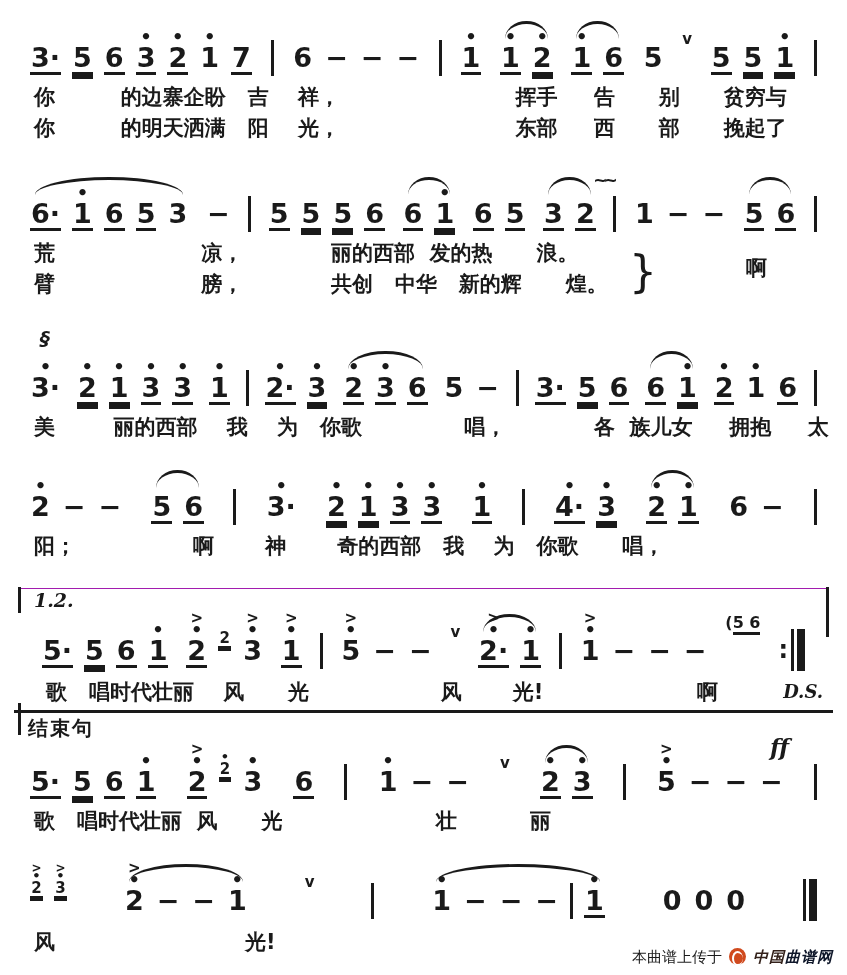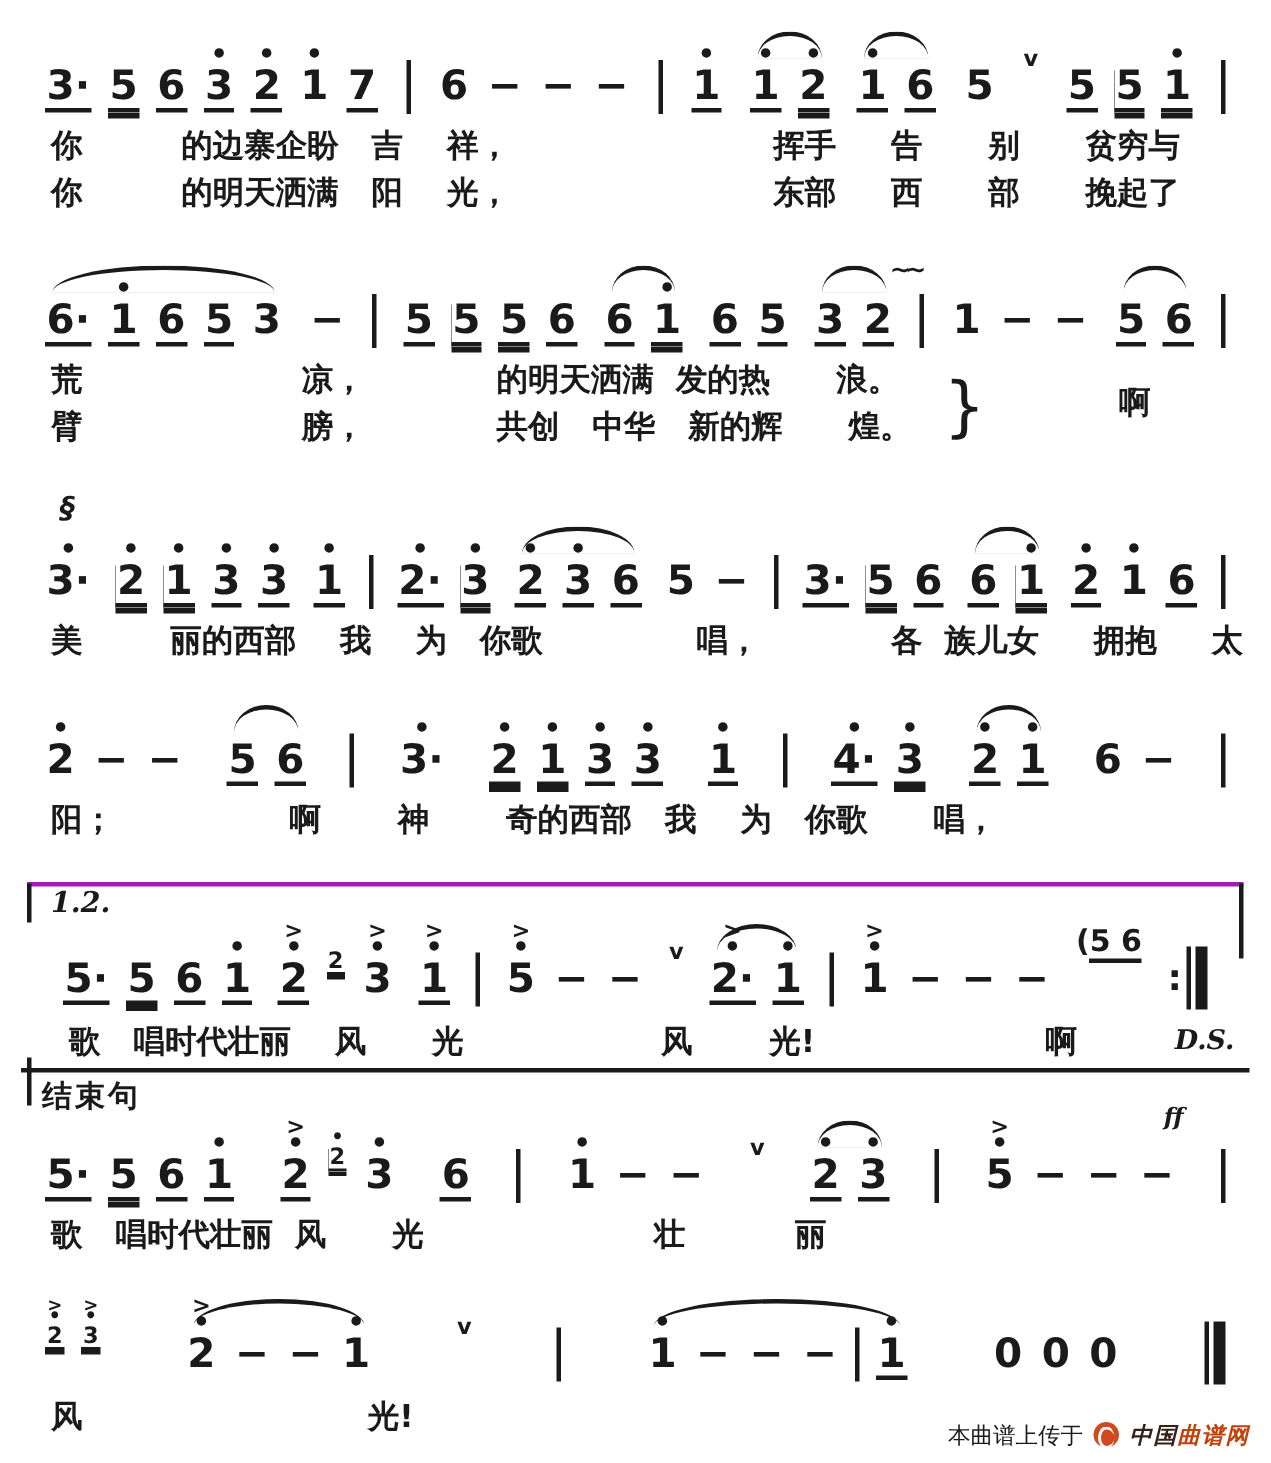--- a/index.html
+++ b/index.html
@@ -26,21 +26,21 @@
   .slot-dot{height:10px;line-height:7px;font-size:18px;font-weight:800;}
   .digit{font-size:27px;line-height:29px;font-weight:800;padding:0 1px;border-bottom:3px solid transparent;}
   .digit.u1{border-bottom:3px solid #1a1a1a;}
   .digit.u2{border-bottom:3px solid #1a1a1a;box-shadow:0 4px 0 #1a1a1a;}
   .cell.sm .slot-top{height:12px;font-size:12px;}
   .cell.sm .slot-dot{height:7px;font-size:13px;line-height:6px;}
   .cell.sm .digit{font-size:15px;line-height:16px;border-bottom-width:2px;}
   .cell.sm .digit.u2{box-shadow:0 3px 0 #1a1a1a;}
   .bar{width:3px;height:36px;background:#1a1a1a;margin-top:22px;}
   .breath{font-size:15px;font-weight:800;margin-top:12px;}
-  .pickup{font-size:20px;font-weight:800;margin-top:2px;white-space:pre;}
+  .pickup{font-size:16px;font-weight:800;margin-top:2px;white-space:pre;}
   .pickup .pu{border-bottom:3px solid #1a1a1a;}
   .rep,.fin{display:flex;align-items:center;gap:3px;margin-top:18px;}
   .rep .colon{font-size:24px;font-weight:800;}
   .bthin{width:3px;height:42px;background:#1a1a1a;}
   .bthick{width:8px;height:42px;background:#1a1a1a;}
 
   
   .lyrics{margin:6px 0 0 20px;}
   .lyr-row{font-size:21px;line-height:31px;white-space:pre;font-weight:600;}
   .lyr-wrap{position:relative;}
@@ -49,29 +49,29 @@
 
   
   .line-1{margin-top:12px;}
   .line-2{margin-top:30px;}
   .line-3{margin-top:26px;}
   .line-4{margin-top:24px;}
   .line-5{margin-top:26px;}
   .line-6{margin-top:18px;}
   .line-7{margin-top:24px;}
   .segno{display:block;height:22px;margin-left:26px;font-size:20px;font-weight:800;font-style:italic;}
-  .volta{border-top:3px solid #a21caf;position:relative;margin:26px 4px 0 4px;padding:0 8px;}
+  .volta{border-top:1px solid #a21caf;position:relative;margin:26px 4px 0 4px;padding:0 8px;}
   .volta::before{content:"";position:absolute;left:0;top:-2px;width:3px;height:26px;background:#1a1a1a;}
   .volta::after{content:"";position:absolute;right:0;top:-2px;width:3px;height:50px;background:#1a1a1a;}
   .volta-label{font-family:"DejaVu Serif",serif;font-style:italic;font-weight:700;font-size:19px;margin-left:8px;display:inline-block;}
   .ds{position:absolute;right:6px;top:92px;font-family:"DejaVu Serif",serif;font-style:italic;font-weight:700;font-size:18px;}
   .ending{border-top:3px solid #1a1a1a;position:relative;margin-top:2px;padding-top:2px;}
   .ending::before{content:"";position:absolute;left:4px;top:-10px;width:3px;height:32px;background:#1a1a1a;}
   .end-label{display:inline-block;font-size:20px;font-weight:800;letter-spacing:2px;margin-left:14px;}
-  .ff{position:absolute;right:44px;top:20px;font-family:"DejaVu Serif",serif;font-style:italic;font-weight:800;font-size:16px;}
+  .ff{position:absolute;right:44px;top:20px;font-family:"DejaVu Serif",serif;font-style:italic;font-weight:800;font-size:23px;}
 
   
   .footer{position:absolute;right:14px;bottom:8px;display:flex;align-items:flex-start;gap:7px;font-size:15px;}
   .logo{width:17px;height:17px;border-radius:50%;position:relative;flex:0 0 auto;}
   .logo::before{content:"";position:absolute;left:3px;top:3px;width:9px;height:11px;
     border:2px solid #fff;border-right:none;border-radius:50%;}
   .brand{font-weight:800;font-style:italic;letter-spacing:1px;}
 </style>
 </head>
 <body>
@@ -338,21 +338,21 @@
             <span class="slot-top">&nbsp;</span>
             <span class="slot-dot">&nbsp;</span>
             <span class="digit u1">6</span>
           </span>
         </span>
         <span class="grp">
           <div class="bar"></div>
         </span>
       </div>
       <div class="lyrics lyr-wrap">
-        <div class="lyr-row">荒                    凉，            的明天洒满  发的热      浪。</div>
+        <div class="lyr-row">荒                    凉，            丽的西部  发的热      浪。</div>
         <div class="lyr-row">臂                    膀，            共创   中华   新的辉      煌。</div>
         <span class="brace">}</span>
         <span class="interj">啊</span>
       </div>
     </div>
     <div class="line-3">
       <span class="segno">§</span>
       <div class="mline">
         <span class="grp">
           <span class="cell">
@@ -937,14 +937,14 @@
       </div>
       <div class="lyrics lyr-wrap">
         <div class="lyr-row">风                          光!</div>
       </div>
     </div>
   </div>
 
 <div class="footer">
   <span>本曲谱上传于</span>
   <span class="logo" style="background: rgb(208, 74, 30);"></span>
-  <span class="brand"><span style="color: rgb(51, 33, 26);">中国</span><span style="color: #c2410c;">曲谱网</span></span>
+  <span class="brand"><span style="color: rgb(51, 33, 26);">中国</span><span style="color: #0f172a;">曲谱网</span></span>
 </div>
 
 </body></html>

